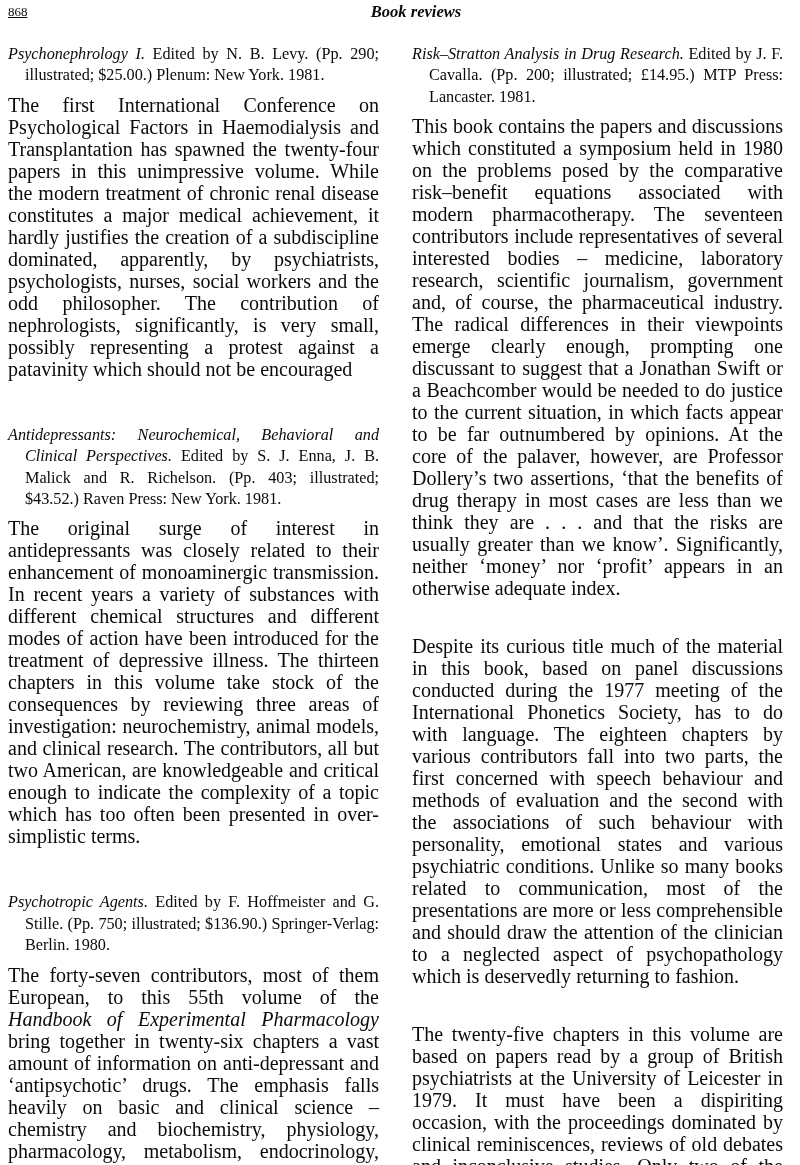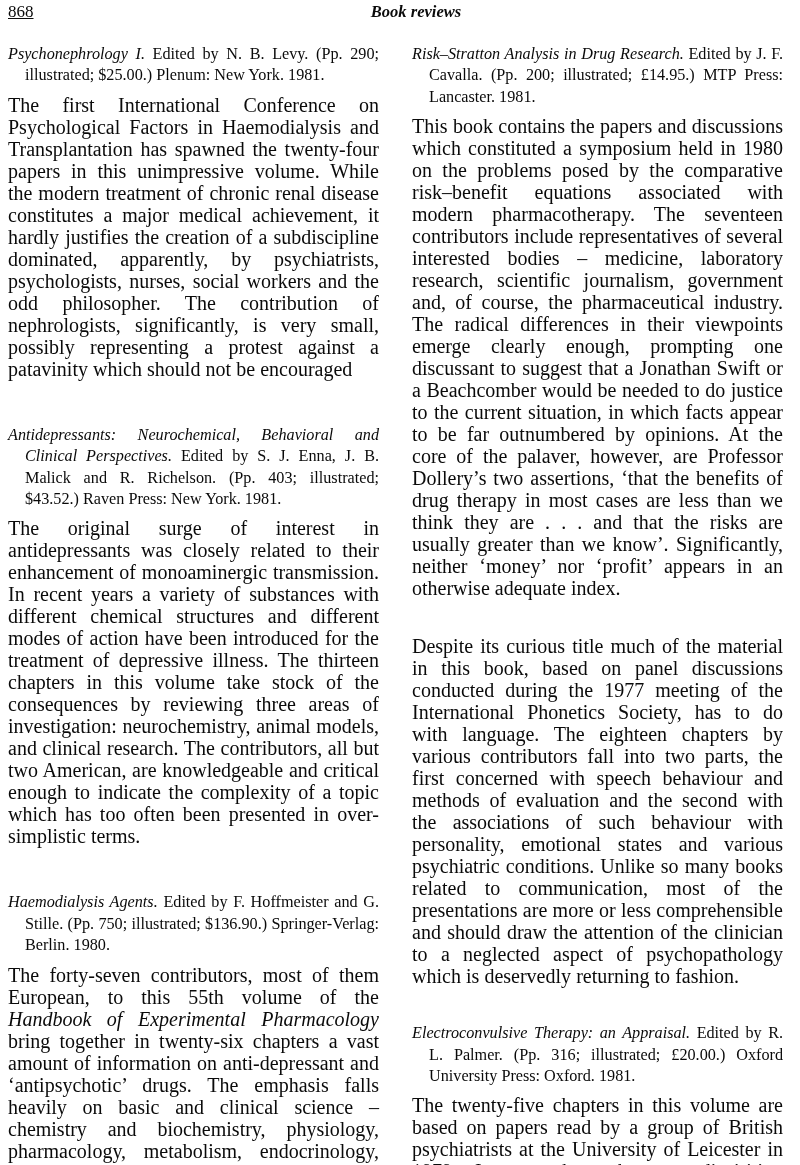--- a/index.html
+++ b/index.html
@@ -27,21 +27,21 @@
     position: absolute;
     left: 8px;
     top: 2px;
     width: 784px;
     height: 22px;
   }
   .folio {
     position: absolute;
     left: 0;
     top: 0;
-    font-size: 17px;
+    font-size: 13px;
     line-height: 20px;
     letter-spacing: 0px;
     text-decoration: underline;
   }
   .head-title {
     position: absolute;
     left: 0;
     top: 0;
     width: 816px;
     text-align: center;
@@ -113,38 +113,37 @@
         <p class="review-head"><span class="bt">Psychonephrology I.</span><span> Edited by N. B. Levy. (Pp. 290; illustrated; $25.00.) Plenum: New York. 1981.</span></p>
         <p class="review-body">The first International Conference on Psychological Factors in Haemodialysis and Transplantation has spawned the twenty-four papers in this unimpressive volume. While the modern treatment of chronic renal disease constitutes a major medical achievement, it hardly justifies the creation of a subdiscipline dominated, apparently, by psychiatrists, psychologists, nurses, social workers and the odd philosopher. The contribution of nephrologists, significantly, is very small, possibly representing a protest against a patavinity which should not be encouraged</p>
       </div>
 
       <div class="review gap-lg">
         <p class="review-head"><span class="bt">Antidepressants: Neurochemical, Behavioral and Clinical Perspectives.</span><span> Edited by S. J. Enna, J. B. Malick and R. Richelson. (Pp. 403; illustrated; $43.52.) Raven Press: New York. 1981.</span></p>
         <p class="review-body">The original surge of interest in antidepressants was closely related to their enhancement of monoaminergic transmission. In recent years a variety of substances with different chemical structures and different modes of action have been introduced for the treatment of depressive illness. The thirteen chapters in this volume take stock of the consequences by reviewing three areas of investigation: neurochemistry, animal models, and clinical research. The contributors, all but two American, are knowledgeable and critical enough to indicate the complexity of a topic which has too often been presented in over-simplistic terms.</p>
       </div>
 
       <div class="review">
-        <p class="review-head"><span class="bt">Haemodialysis Agents.</span><span> Edited by F. Hoffmeister and G. Stille. (Pp. 750; illustrated; $136.90.) Springer-Verlag: Berlin. 1980.</span></p>
+        <p class="review-head"><span class="bt">Psychotropic Agents.</span><span> Edited by F. Hoffmeister and G. Stille. (Pp. 750; illustrated; $136.90.) Springer-Verlag: Berlin. 1980.</span></p>
         <p class="review-body"><span>The forty-seven contributors, most of them European, to this 55th volume of the </span><span class="it">Handbook of Experimental Pharmacology</span><span> bring together in twenty-six chapters a vast amount of information on anti-depressant and ‘antipsychotic’ drugs. The emphasis falls heavily on basic and clinical science – chemistry and biochemistry, physiology, pharmacology, metabolism, endocrinology, toxicology and psychology – though N. S. Kline provides a characteristically idiosyncratic account of a clinician’s approach to monoamine oxidase inhibitors, including a mention of the ‘achiever’s depression’ of New York City. Most of the material, though, is readily available in English elsewhere and since, as one of the editors acknowledges, there has been ‘hardly any real progress in fundamental knowledge in the last 20 years’, one reader wonders about the justification for so expensive a volume.</span></p>
       </div>
 
     </div>
 
     <div class="col col-right">
 
       <div class="review gap-md">
         <p class="review-head"><span class="bt">Risk–Stratton Analysis in Drug Research.</span><span> Edited by J. F. Cavalla. (Pp. 200; illustrated; £14.95.) MTP Press: Lancaster. 1981.</span></p>
         <p class="review-body">This book contains the papers and discussions which constituted a symposium held in 1980 on the problems posed by the comparative risk–benefit equations associated with modern pharmacotherapy. The seventeen contributors include representatives of several interested bodies – medicine, laboratory research, scientific journalism, government and, of course, the pharmaceutical industry. The radical differences in their viewpoints emerge clearly enough, prompting one discussant to suggest that a Jonathan Swift or a Beachcomber would be needed to do justice to the current situation, in which facts appear to be far outnumbered by opinions. At the core of the palaver, however, are Professor Dollery’s two assertions, ‘that the benefits of drug therapy in most cases are less than we think they are . . . and that the risks are usually greater than we know’. Significantly, neither ‘money’ nor ‘profit’ appears in an otherwise adequate index.</p>
       </div>
 
       <div class="review gap-md">
         <p class="review-body">Despite its curious title much of the material in this book, based on panel discussions conducted during the 1977 meeting of the International Phonetics Society, has to do with language. The eighteen chapters by various contributors fall into two parts, the first concerned with speech behaviour and methods of evaluation and the second with the associations of such behaviour with personality, emotional states and various psychiatric conditions. Unlike so many books related to communication, most of the presentations are more or less comprehensible and should draw the attention of the clinician to a neglected aspect of psychopathology which is deservedly returning to fashion.</p>
       </div>
 
       <div class="review">
-        <p class="review-head"><span class="bt">Electroconvulsive Therapy: an Appraisal.</span><span> Edited by R. L. Palmer. (Pp. 316; illustrated; £20.00.) Oxford University Press: Oxford. 1981.</span></p>
         <p class="review-body">The twenty-five chapters in this volume are based on papers read by a group of British psychiatrists at the University of Leicester in 1979. It must have been a dispiriting occasion, with the proceedings dominated by clinical reminiscences, reviews of old debates and inconclusive studies. Only two of the papers are concerned with animal work and the findings of the Northwick Park clinical trial were not available. To publish such material in book form is no more than an expensive gesture towards a much-needed assessment of a controversial issue.</p>
       </div>
 
     </div>
 
   </div>
 </div>
 
 </body></html>

